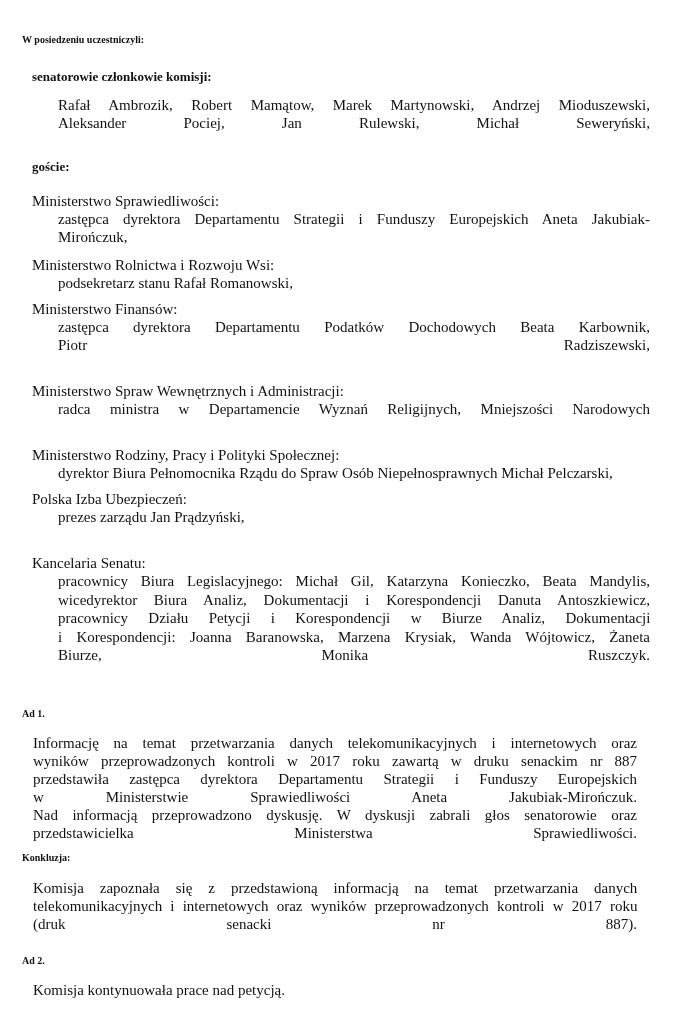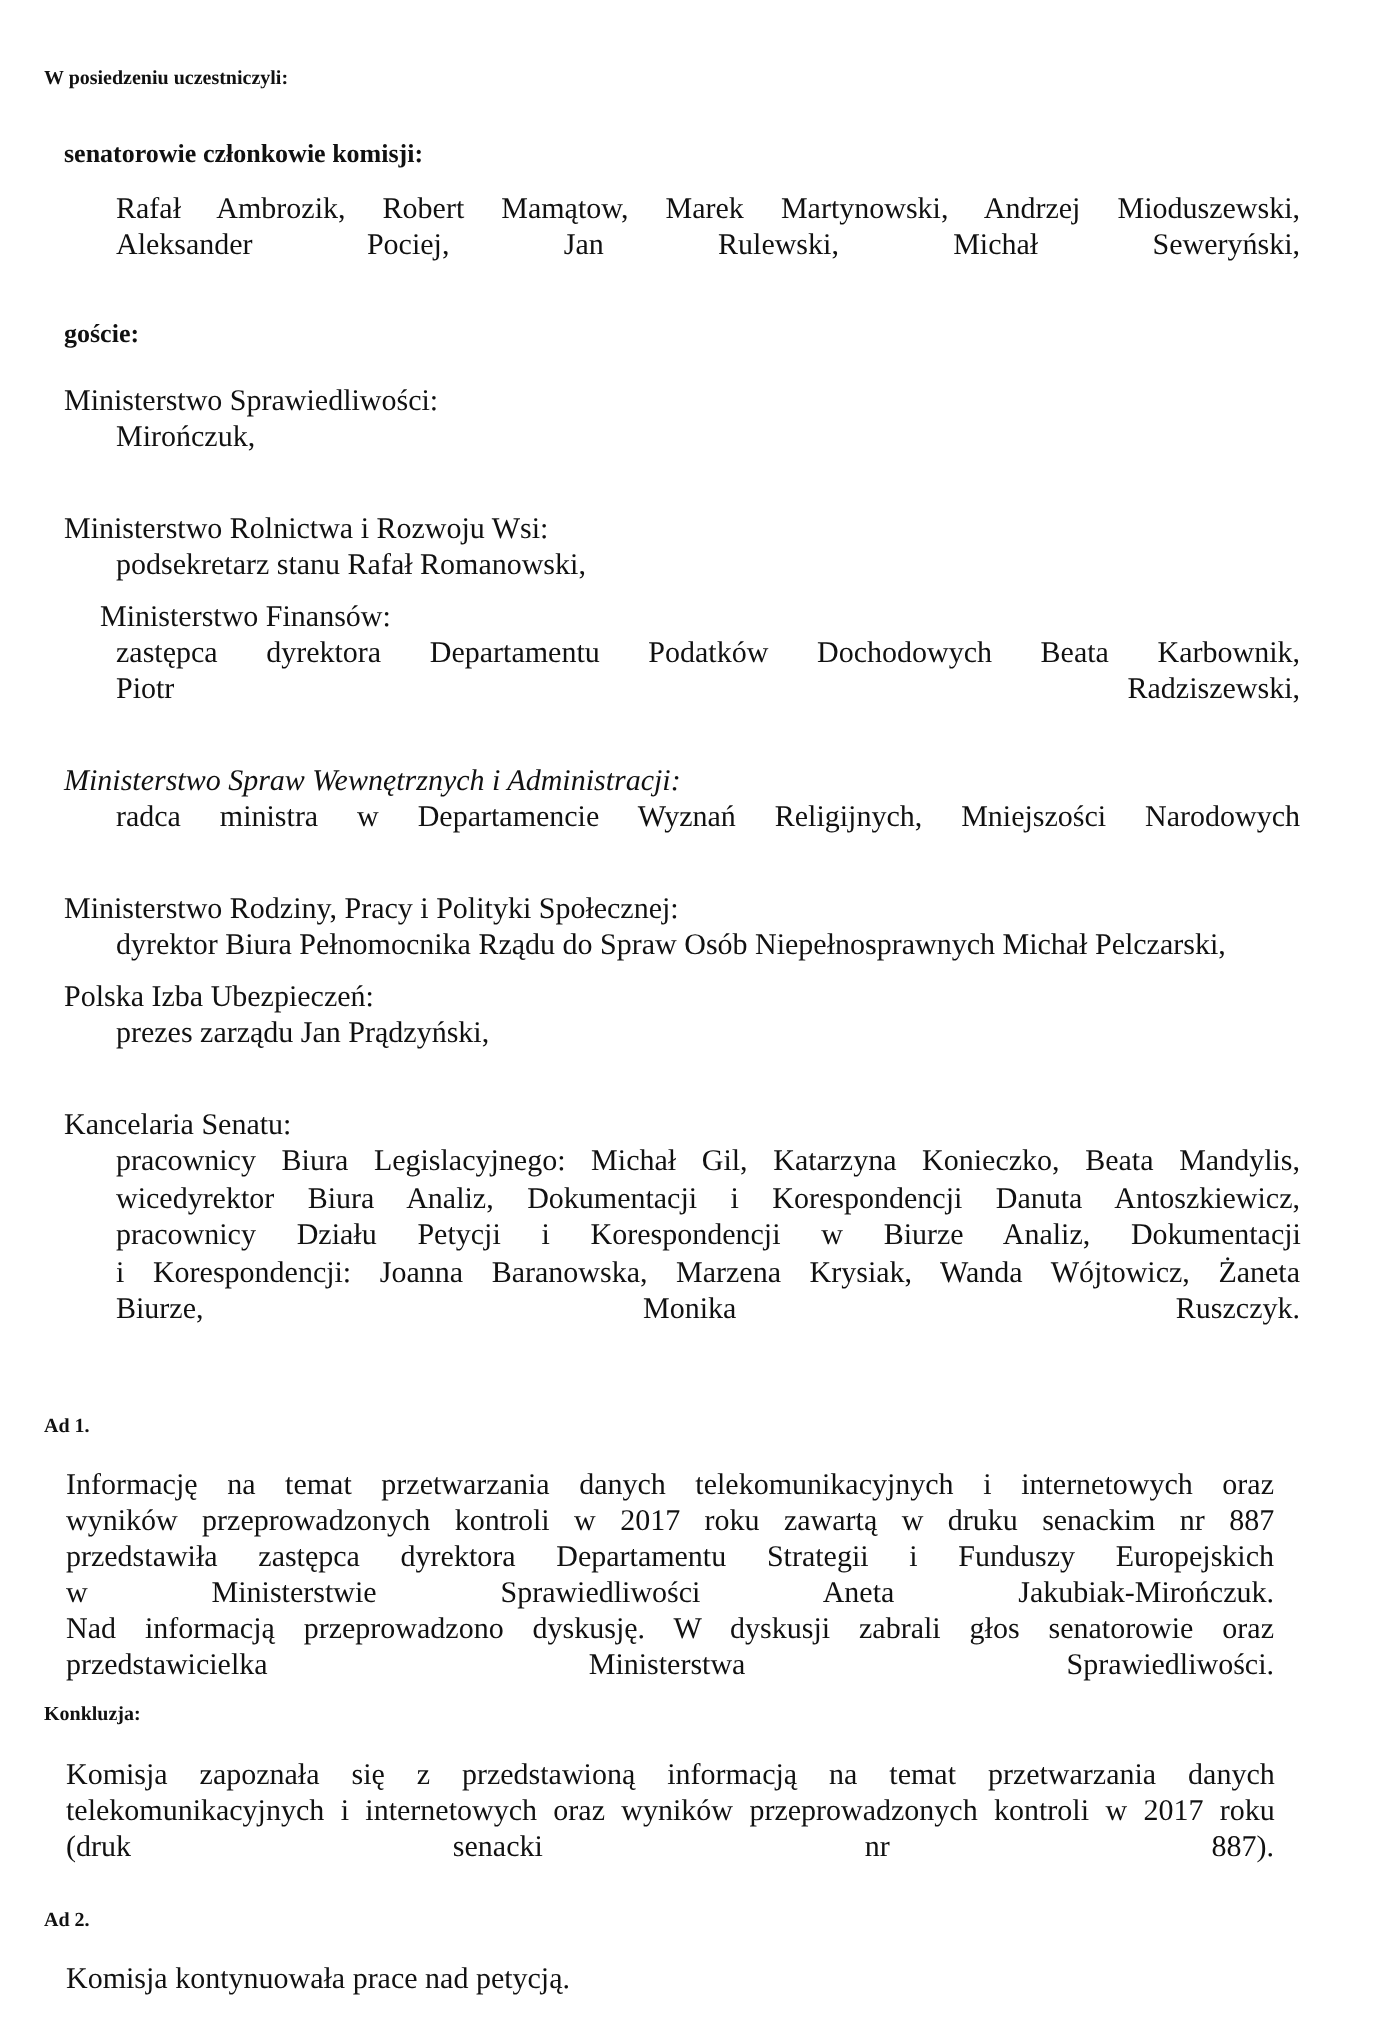--- a/index.html
+++ b/index.html
@@ -24,33 +24,34 @@
 <div class="abs h2" style="left:32px; top:69px;">senatorowie członkowie komisji:</div>
 <div class="just" style="left:58px; top:96px; width:592px;">
   <span class="justline" style="display: block; white-space: nowrap; word-spacing: 14.7143px;">Rafał Ambrozik, Robert Mamątow, Marek Martynowski, Andrzej Mioduszewski,</span>
   <span class="lastline">Aleksander Pociej, Jan Rulewski, Michał Seweryński,</span>
 </div>
 
 <div class="abs h2" style="left:32px; top:159px;">goście:</div>
 
 <div class="abs txt" style="left:32px; top:192px;">Ministerstwo Sprawiedliwości:</div>
 <div class="just" style="left:58px; top:210px; width:592px;">
+  <span class="justline" style="display: block; white-space: nowrap; word-spacing: 10.375px;">zastępca dyrektora Departamentu Strategii i Funduszy Europejskich Aneta Jakubiak-</span>
   <span class="lastline">Mirończuk,</span>
 </div>
 
 <div class="abs txt" style="left:32px; top:256px;">Ministerstwo Rolnictwa i Rozwoju Wsi:</div>
 <div class="abs txt" style="left:58px; top:274px;">podsekretarz stanu Rafał Romanowski,</div>
 
-<div class="abs txt" style="left:50px; top:300px;">Ministerstwo Finansów:</div>
+<div class="abs txt" style="left:32px; top:300px;">Ministerstwo Finansów:</div>
 <div class="just" style="left:58px; top:318px; width:592px;">
   <span class="lastline">zastępca dyrektora Departamentu Podatków Dochodowych Beata Karbownik,</span>
   <span class="lastline">Piotr Radziszewski,</span>
 </div>
 
-<div class="abs txt" style="left:32px; top:382px;font-style:italic;">Ministerstwo Spraw Wewnętrznych i Administracji:</div>
+<div class="abs txt" style="left:32px; top:382px;">Ministerstwo Spraw Wewnętrznych i Administracji:</div>
 <div class="just" style="left:58px; top:400px; width:592px;">
   <span class="justline" style="display: block; white-space: nowrap; word-spacing: 15.7143px;">radca ministra w Departamencie Wyznań Religijnych, Mniejszości Narodowych</span>
 </div>
 
 <div class="abs txt" style="left:32px; top:446px;">Ministerstwo Rodziny, Pracy i Polityki Społecznej:</div>
 <div class="abs txt" style="left:58px; top:464px;">dyrektor Biura Pełnomocnika Rządu do Spraw Osób Niepełnosprawnych Michał Pelczarski,</div>
 
 <div class="abs txt" style="left:32px; top:490px;">Polska Izba Ubezpieczeń:</div>
 <div class="abs txt" style="left:58px; top:508px;">prezes zarządu Jan Prądzyński,</div>
 

